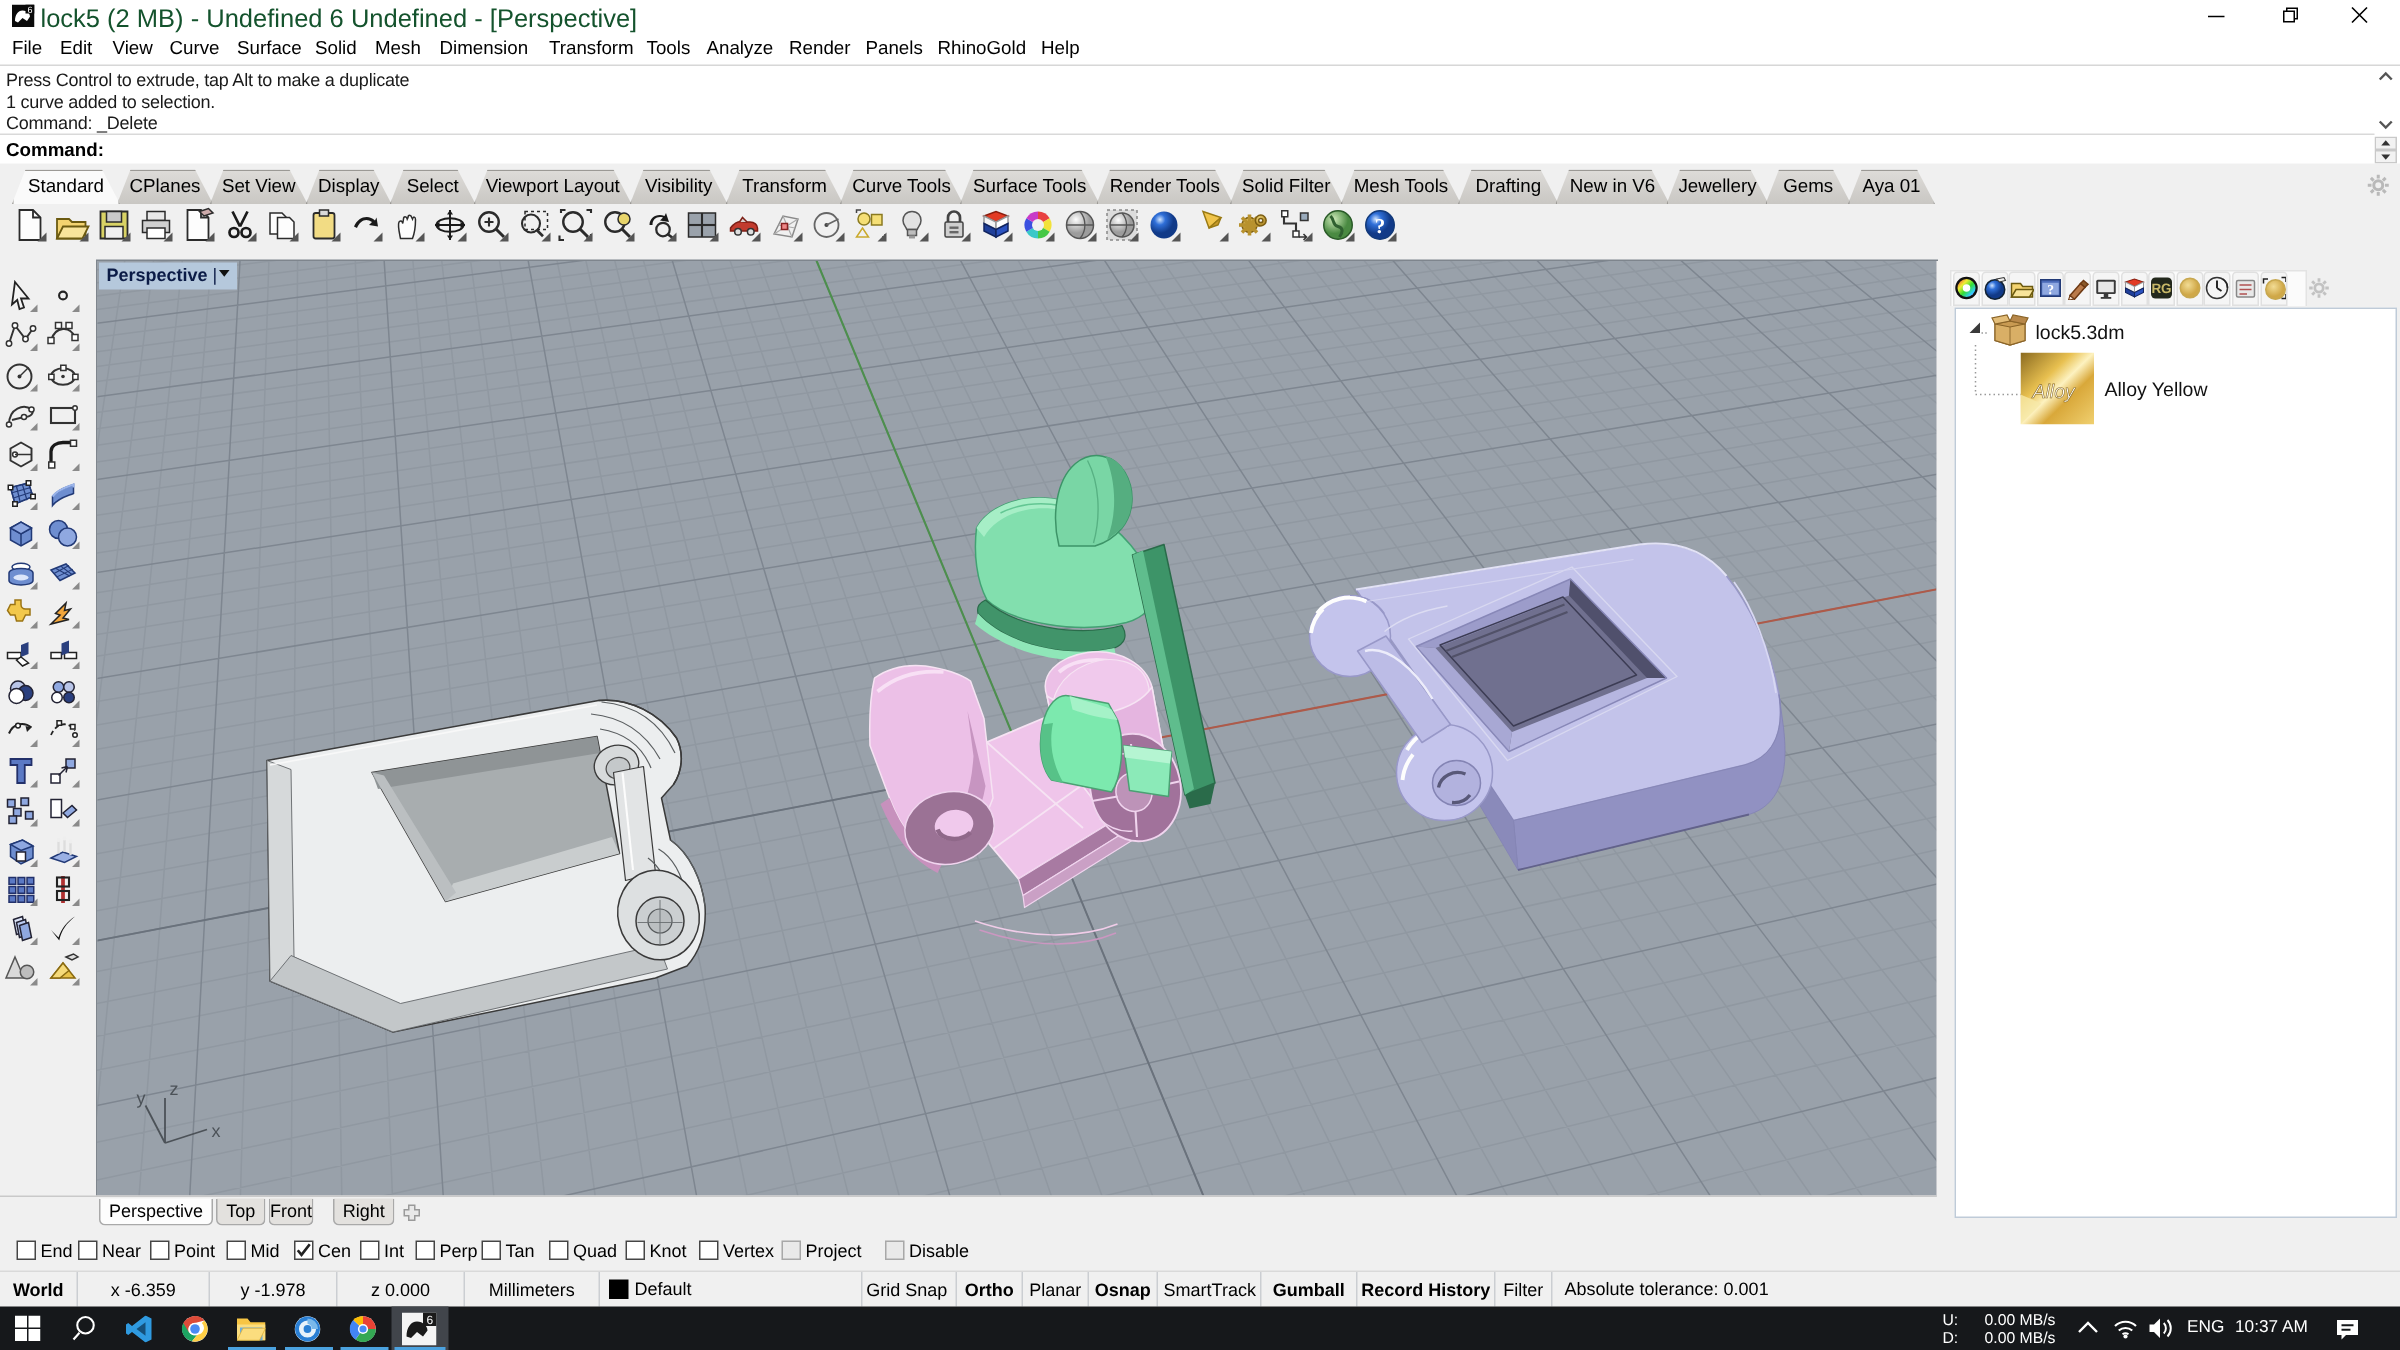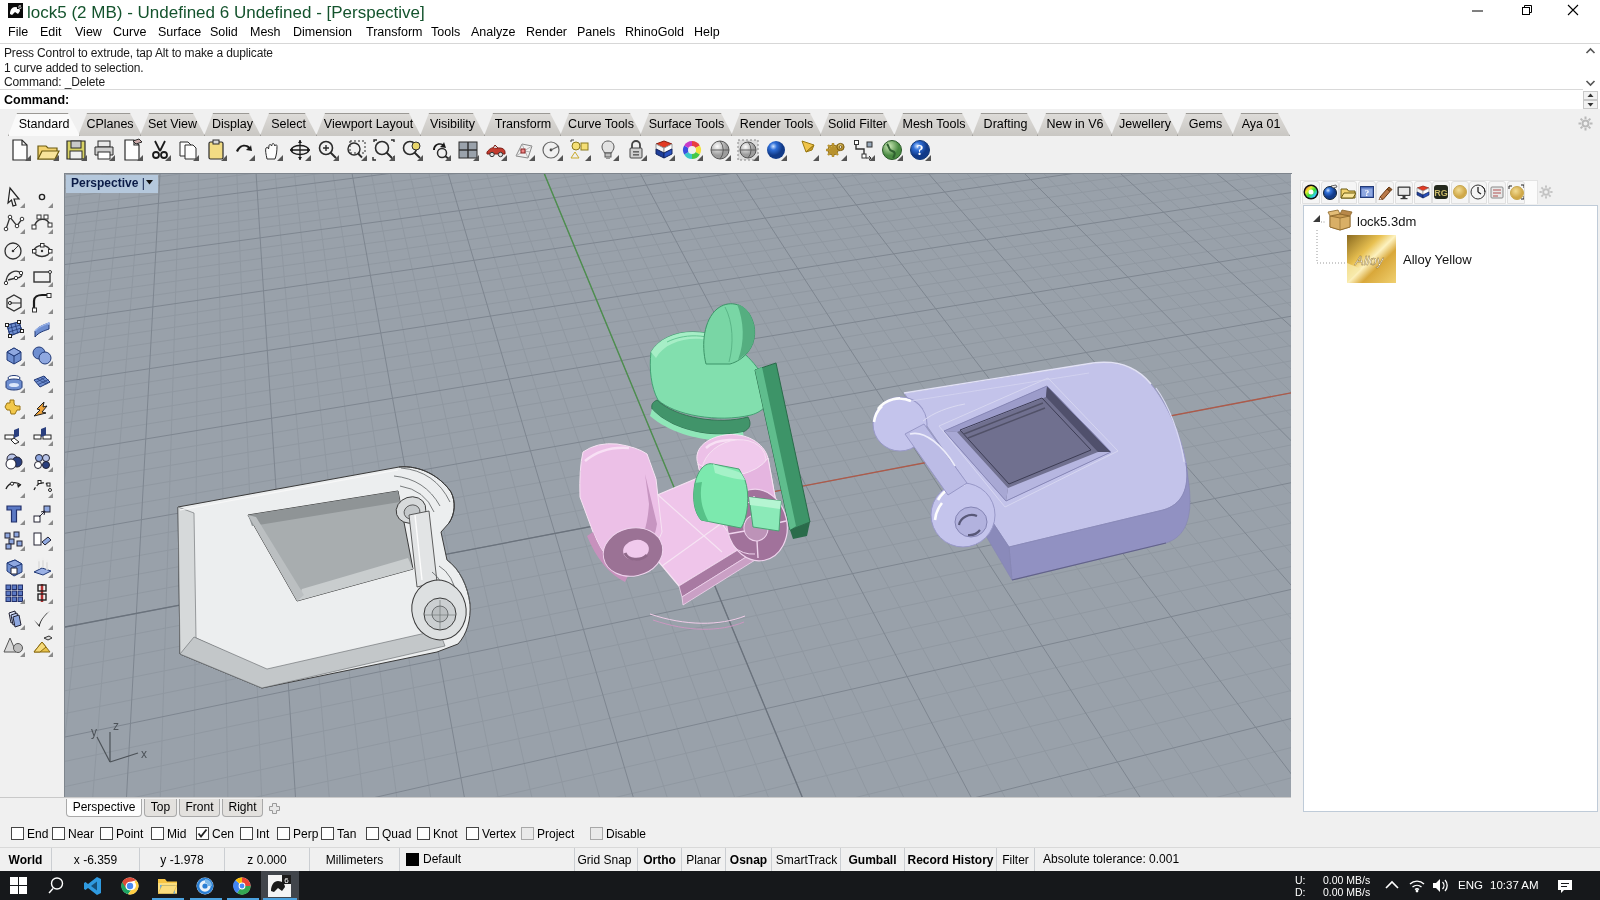--- a/index.html
+++ b/index.html
@@ -993,21 +993,21 @@
       </defs>
 <rect width="49" height="48" fill="url(#alloy)"></rect>
 <path d="M0 48 L14 34 L0 28 Z" fill="#f6e8a8" opacity="0.8"></path>
 <text x="8" y="30" font-size="13" font-style="italic" fill="#fff" stroke="#8a6a20" stroke-width="0.4" font-family="Liberation Sans">Alloy</text>
 </svg>
 <div class="abs" style="left:112px;top:78px;font-size:13px;color:#111">Alloy Yellow</div>
 </div>
 <div id="vptabs" class="abs">
 <div class="vtab act" style="left:66px;width:76px">Perspective</div>
 <div class="vtab" style="left:144px;width:33px">Top</div>
-<div class="vtab" style="left:179px;width:41px">Front</div>
+<div class="vtab" style="left:179px;width:30px">Front</div>
 <div class="vtab" style="left:222px;width:41px">Right</div>
 <svg class="abs" style="left:268px;top:4px" width="13" height="13" viewBox="0 0 13 13">
       <path d="M4.5 1.5 h4 v3 h3 v4 h-3 v3 h-4 v-3 h-3 v-4 h3 Z" fill="#e8e8e8" stroke="#9a9a9a"></path>
     </svg>
 </div>
 <div id="osnap" class="abs">
 <div class="osn" style="left:11px">
       <span class="cb"></span>
       <span style="margin-left:3px">End</span>
     </div>

